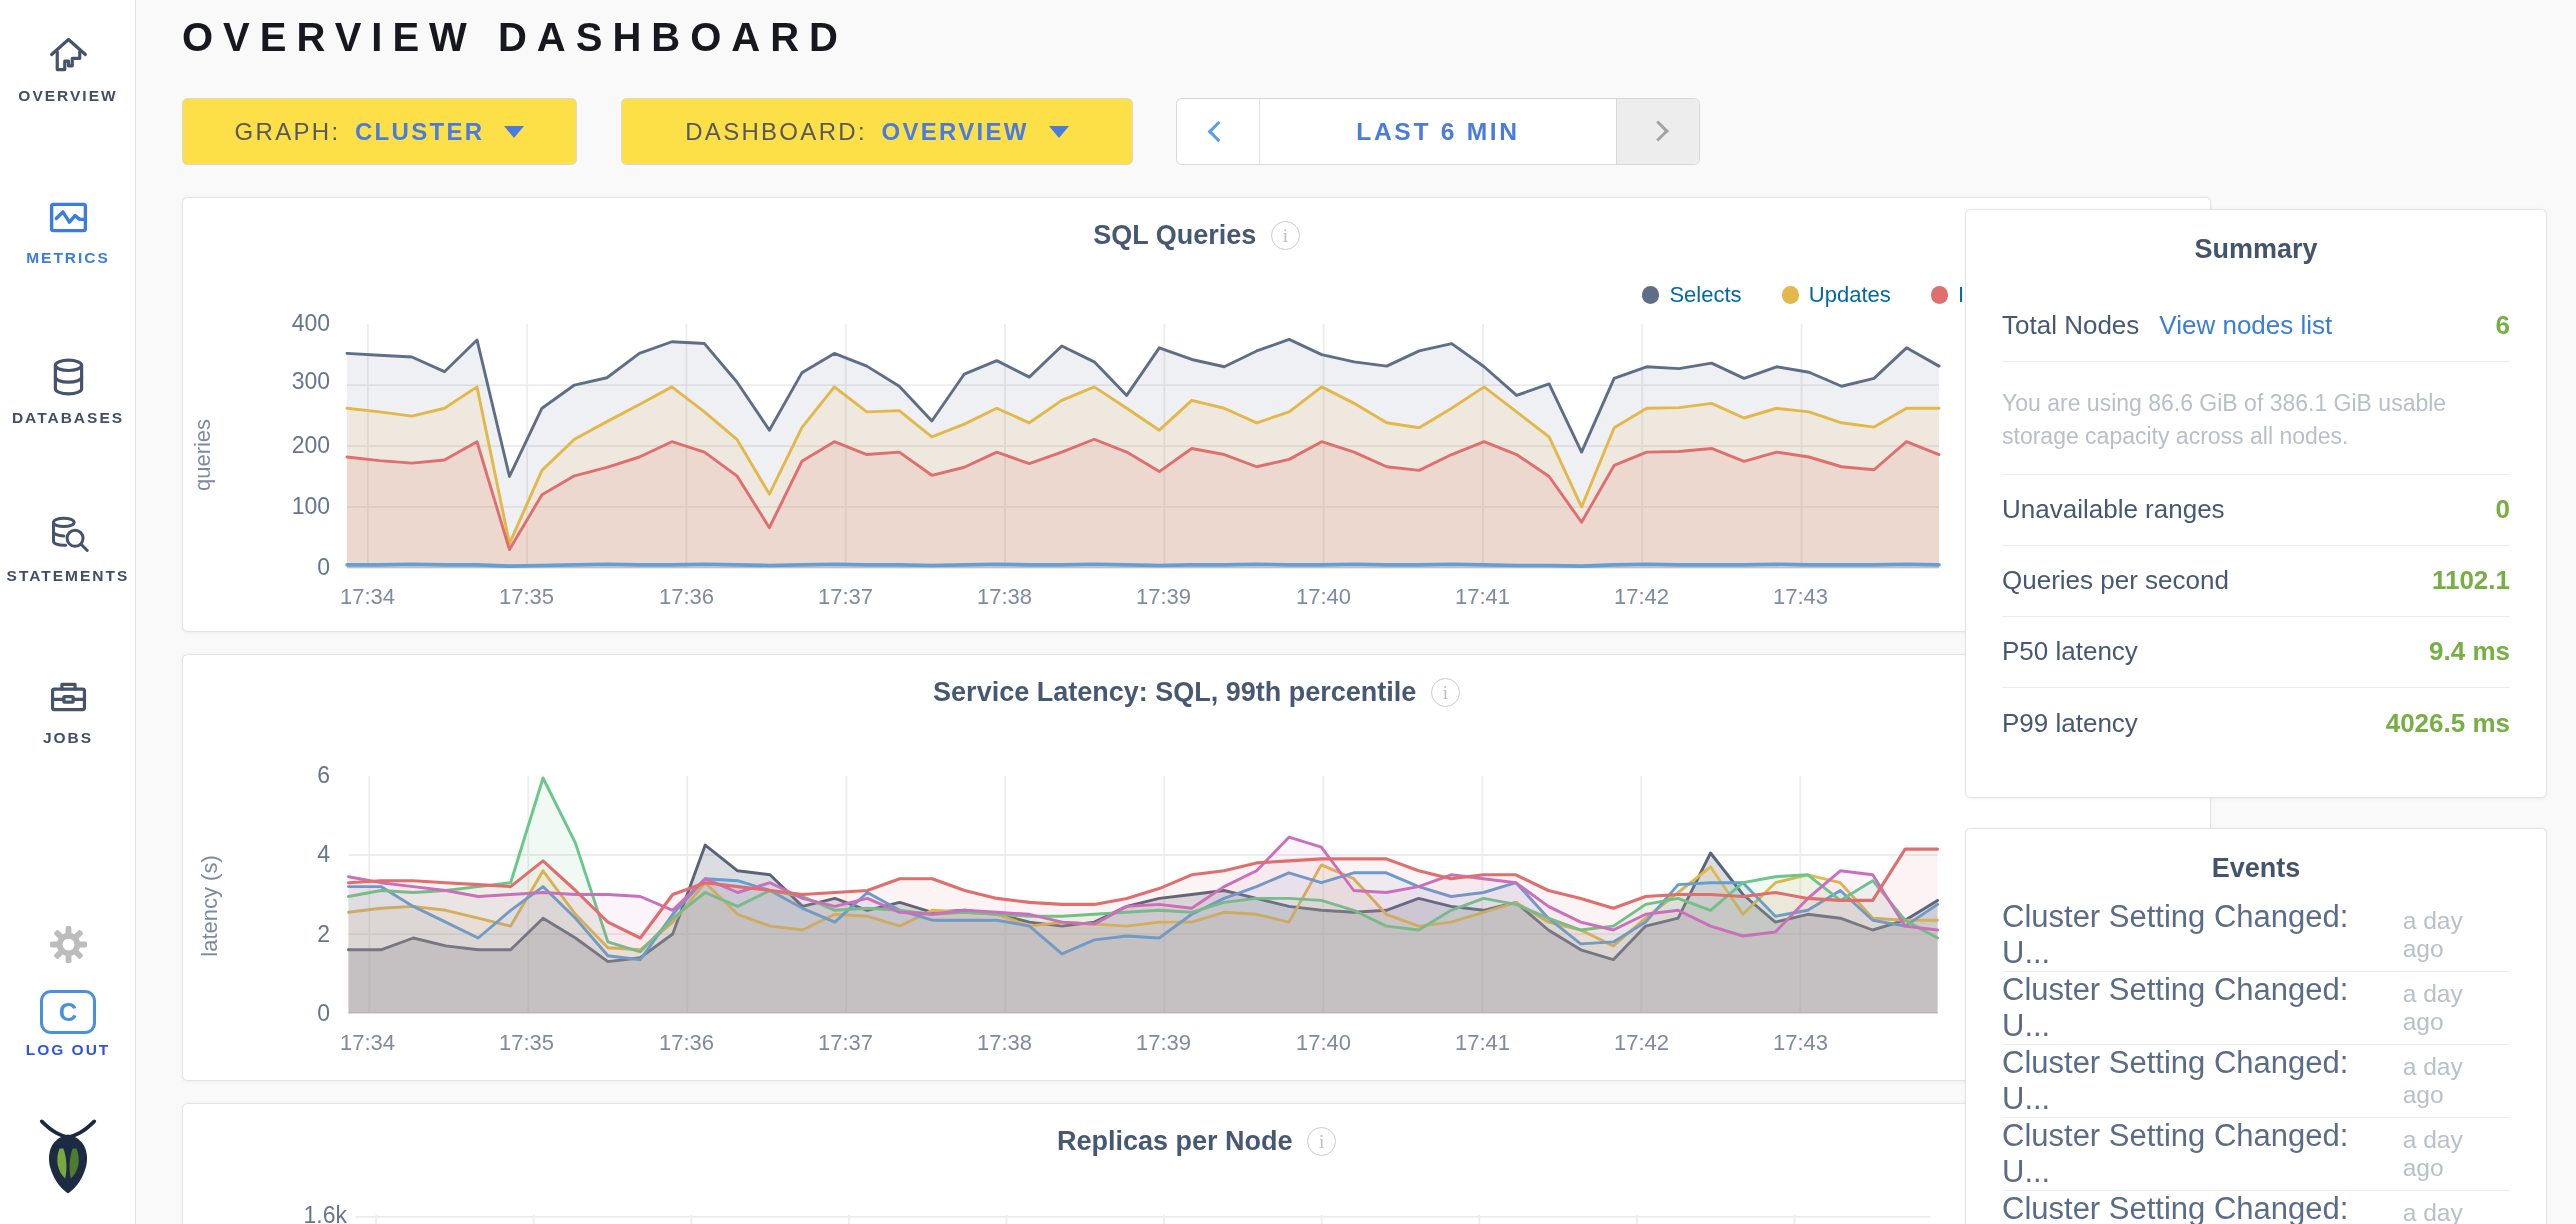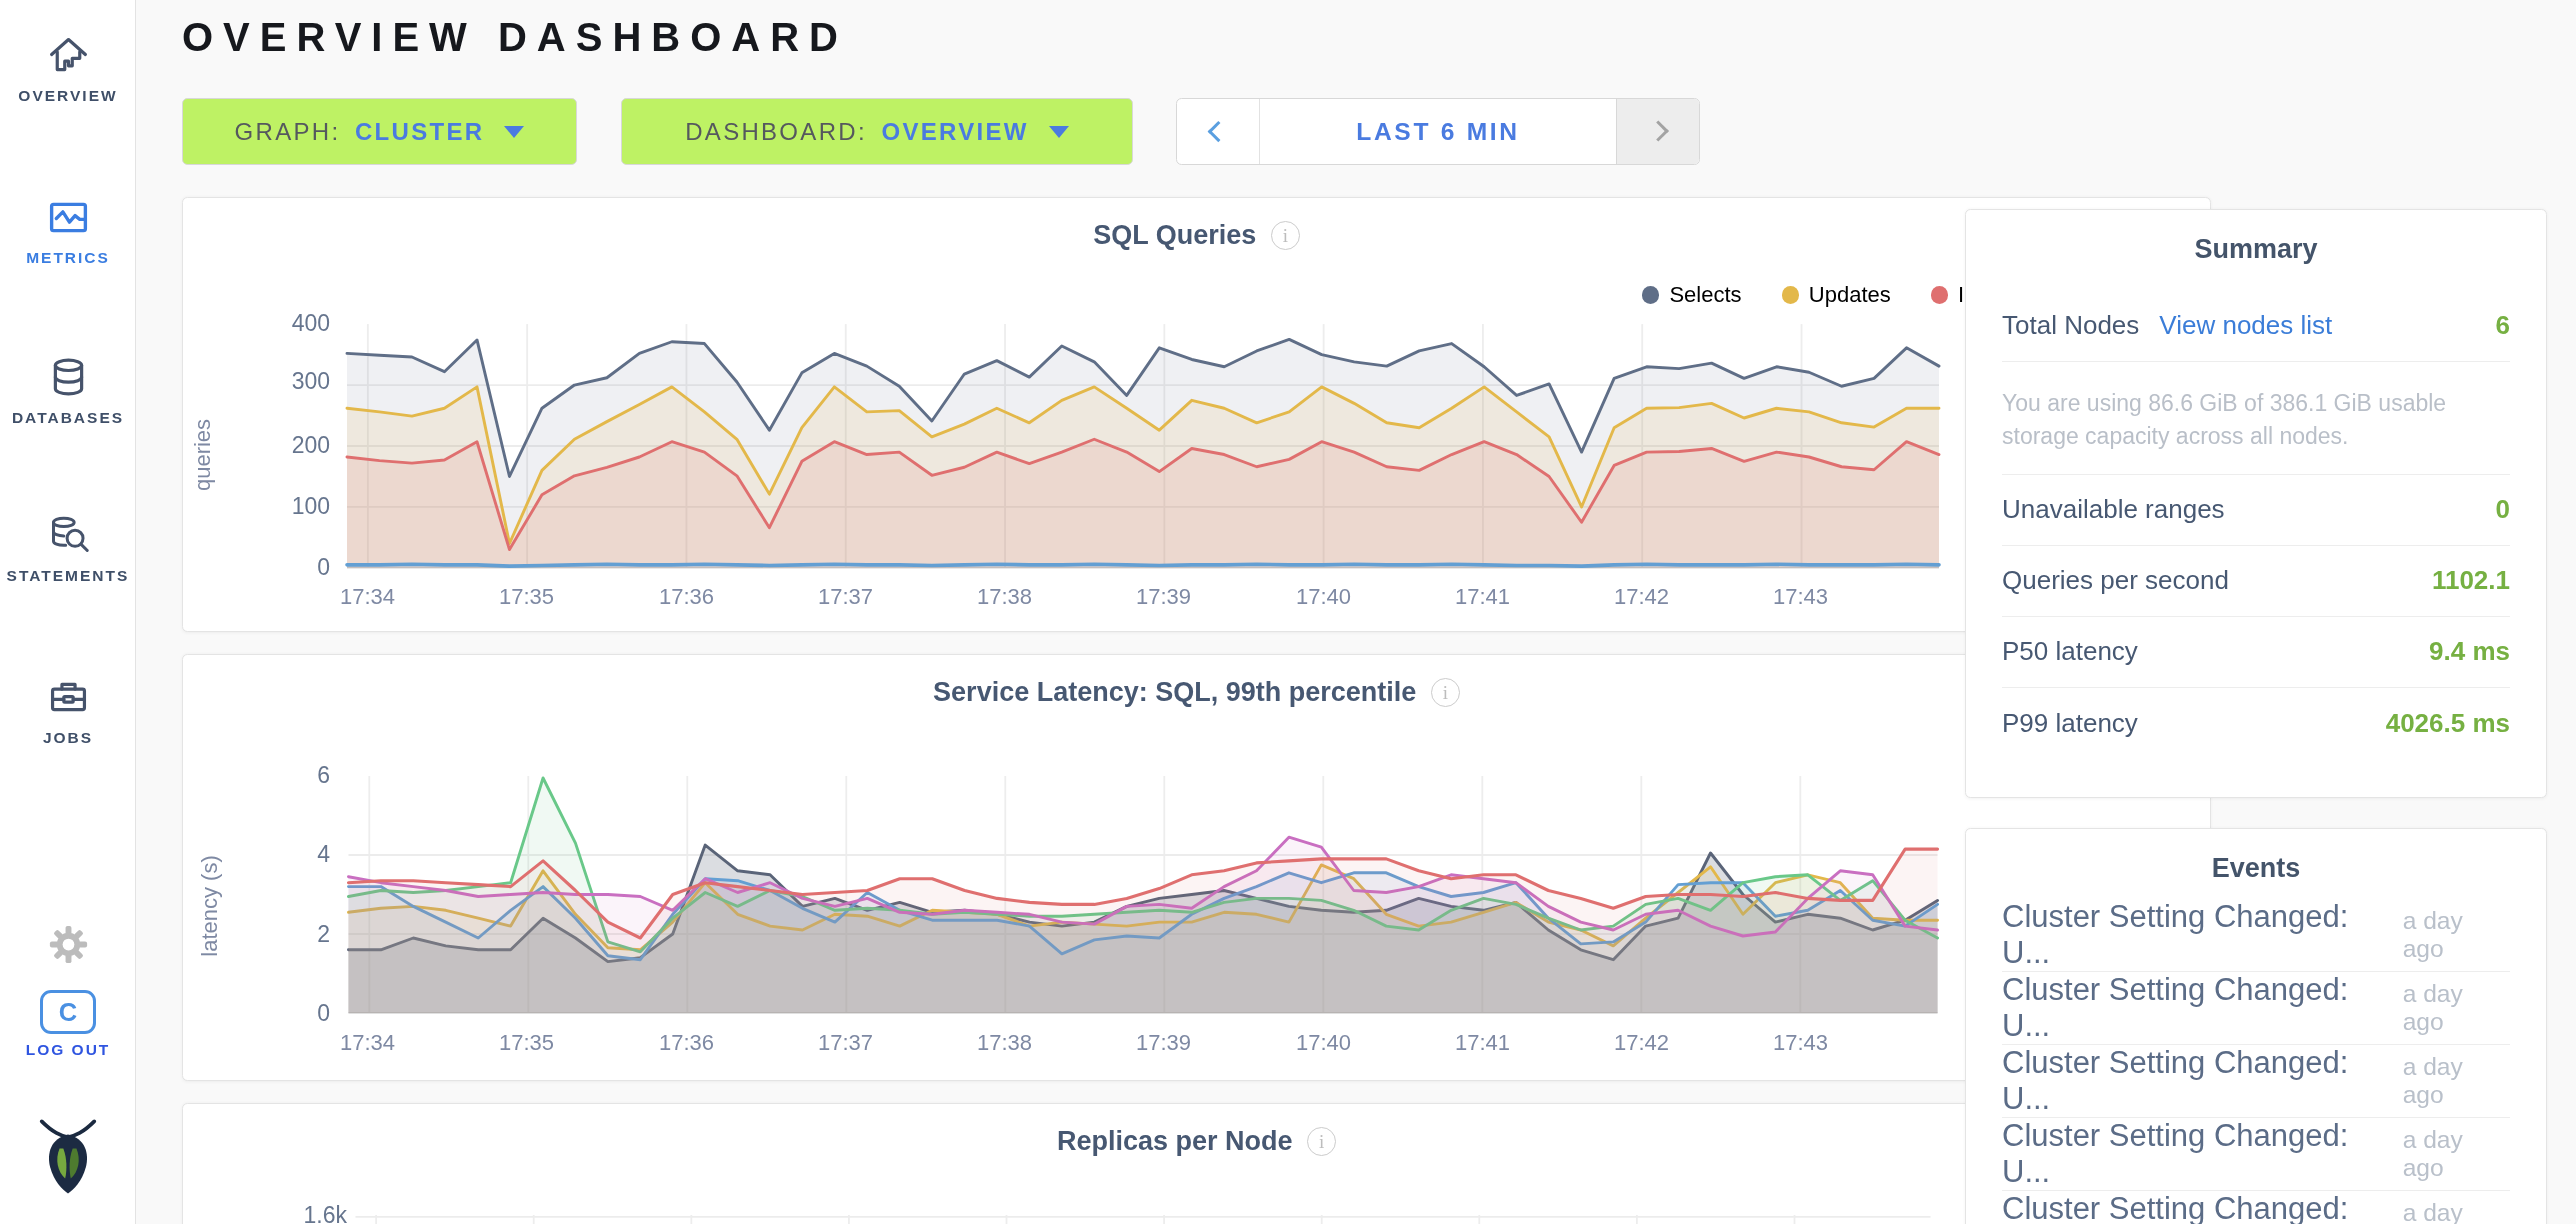--- a/index.html
+++ b/index.html
@@ -15,21 +15,21 @@
   .nav-label { font-size:15.5px; font-weight:bold; letter-spacing:2px; color:#3f4f68; }
   .nav-label.blue { color:#3a7de1; }
   .nav-label.logout { color:#2f55e0; }
   .logout-box { width:56px; height:44px; border:3.6px solid #4a90e2; border-radius:11px; margin:0 auto 7.3px auto;
                 display:flex; align-items:center; justify-content:center; background:#fff; }
   .logout-box::after { content:"C"; color:#4a90e2; font-size:25.5px; font-weight:bold; }
 
   
   .page-title { position:absolute; left:182px; top:14.6px; font-size:40px; font-weight:bold;
                 letter-spacing:10px; color:#16181d; }
-  .control { position:absolute; top:98px; height:67px; background:#bef264; border:0.9px solid #d8d8d8;
+  .control { position:absolute; top:98px; height:67px; background:#fde047; border:0.9px solid #d8d8d8;
              border-radius:5.5px; display:flex; align-items:center; justify-content:center;
              font-size:24px; letter-spacing:2.3px; cursor:pointer; }
   .control .lbl { color:#55585e; margin-right:14.6px; }
   .control .val { color:#4a7be0; font-weight:bold; }
   .caret-down { width:0; height:0; border-left:10px solid transparent; border-right:10px solid transparent;
                 border-top:12px solid #4a7be0; margin-left:20px; }
   .timewin { position:absolute; top:98px; left:1176px; width:524px; height:67px; border:0.9px solid #d8d8d8;
              border-radius:5.5px; background:#fff; display:flex; overflow:hidden; }
   .tw-btn { width:82px; display:flex; align-items:center; justify-content:center; cursor:pointer; }
   .tw-mid { flex:1; display:flex; align-items:center; justify-content:center; color:#4a7be0;
@@ -46,21 +46,21 @@
   .chart-card { left:182px; width:2029px; }
   .chart-title-row { position:absolute; left:0; top:22px; width:100%; display:flex;
                      align-items:center; justify-content:center; gap:14.6px; }
   .chart-title { font-size:27px; font-weight:bold; color:#475872; }
   .info-icon { width:29px; height:29px; border:1.8px solid #cccccc; border-radius:50%;
                display:flex; align-items:center; justify-content:center; cursor:pointer; }
   .info-icon::after { content:"i"; color:#bdbdbd; font-size:19px; font-family:"Liberation Serif", serif; }
   .legend { position:absolute; right:44px; top:84px; display:flex; gap:40px; align-items:center; }
   .legend-item { display:flex; align-items:center; gap:10px; cursor:pointer; }
   .legend-dot { width:17.3px; height:17.3px; border-radius:50%; }
-  .legend-name { font-size:22px; color:#000000; }
+  .legend-name { font-size:22px; color:#0369a1; }
   .ylabel { position:absolute; font-size:22px; color:#7e89a3; transform:rotate(-90deg); white-space:nowrap; }
   .ytick { position:absolute; width:100px; text-align:right; font-size:23px; color:#66758e; }
   .xtick { position:absolute; width:109px; text-align:center; font-size:22px; color:#7e89a3; }
 
   
   .side-card { left:1965px; width:582px; }
   .panel-title { text-align:center; font-size:27px; font-weight:bold; color:#44546a; padding-top:24px; }
   .rows { padding:0 36px; margin-top:25.5px; }
   .srow { display:flex; align-items:center; justify-content:space-between; min-height:71px;
           border-bottom:0.9px solid #ededed; }

